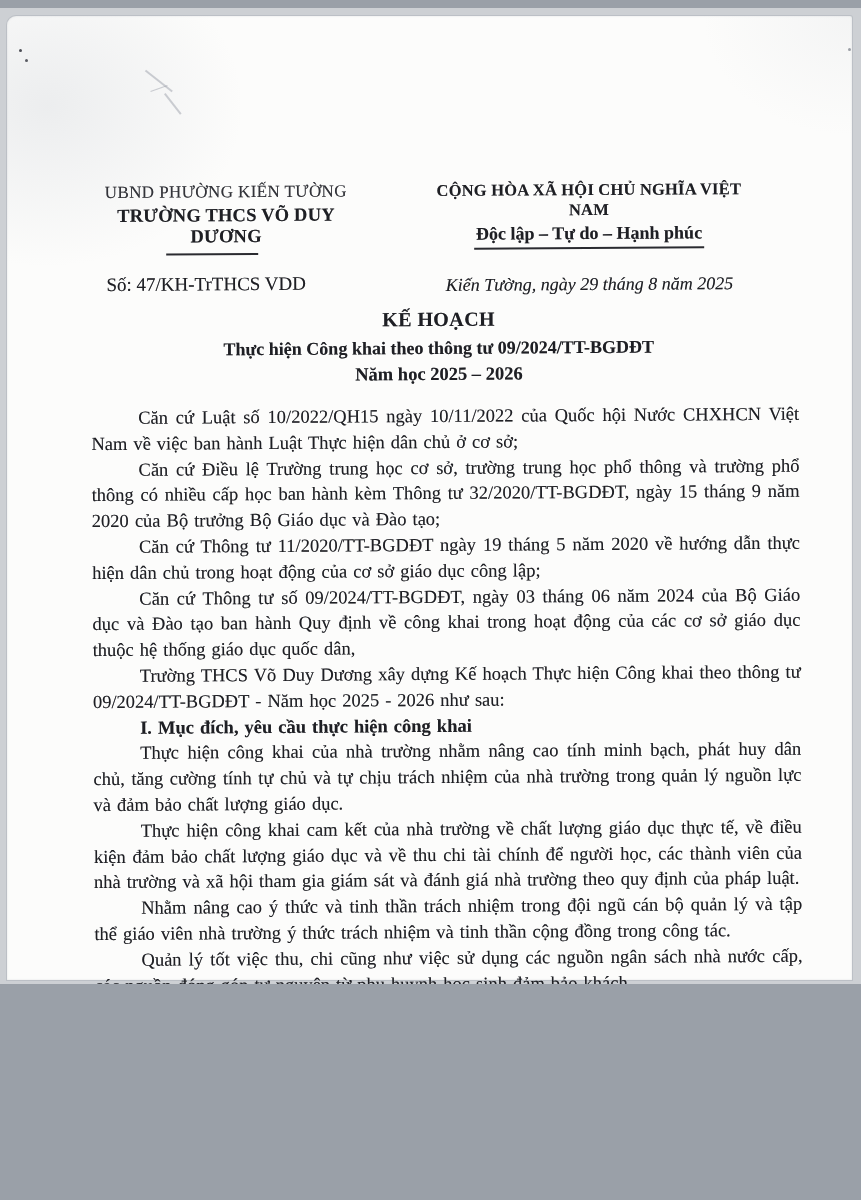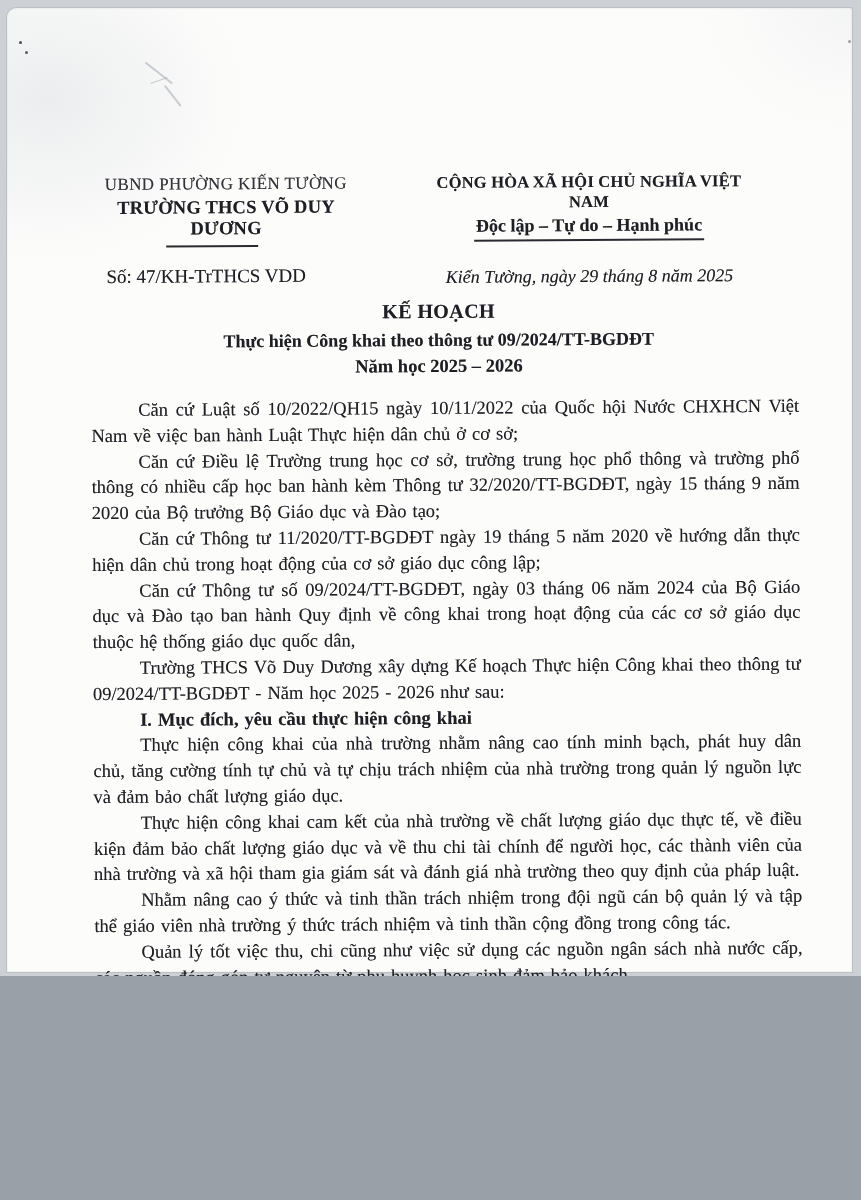--- a/index.html
+++ b/index.html
@@ -1,20 +1,20 @@
 <!DOCTYPE html>
 <html lang="vi"><head>
 <meta charset="utf-8">
 <title>Scanned document</title>
 <style>
   html,body{margin:0;padding:0;background:#9aa0a8;}
   .canvas{
     position:relative;
     width:861px;height:976px;
-    margin:0 auto;
+    margin:8px auto;
     background:#cdd0d4;
     overflow:hidden;
     font-family:"Liberation Serif","DejaVu Serif",serif;
   }
   
   .page{
     position:absolute;
     left:7px;top:8px;right:9px;bottom:4px;
     background:
       radial-gradient(ellipse 280px 230px at 40px 90px, rgba(172,178,188,.20), rgba(172,178,188,0) 70%),

